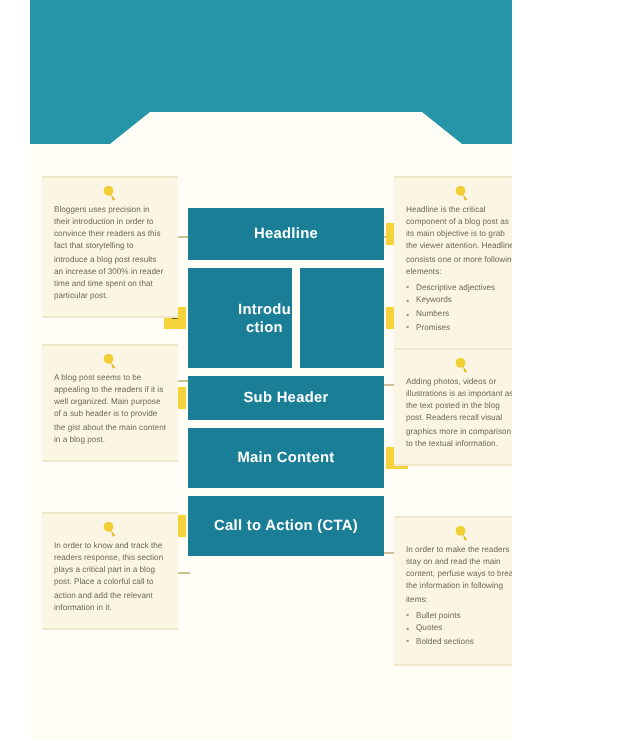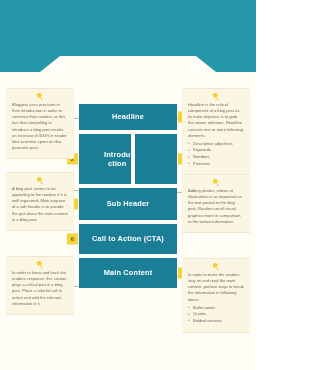--- a/index.html
+++ b/index.html
@@ -7,20 +7,21 @@
     width: 256px; height: 370px;
     font-family: "Liberation Sans", sans-serif;
     background: #ffffff;
     overflow: hidden;
   }
   .page {
     position: relative;
     width: 256px; height: 370px;
     background: #fffdf5;
     overflow: hidden;
+    margin-left: 15px;
   }
 
   
   .header {
     position: absolute; top: 0; left: 0;
     width: 256px; height: 72px;
     background: #2596a8;
     clip-path: polygon(0 0, 256px 0, 256px 72px, 216px 72px, 196px 56px, 60px 56px, 40px 72px, 0 72px);
     z-index: 2;
   }
@@ -56,21 +57,21 @@
     font-size: 7.4px;
     font-weight: bold;
     letter-spacing: 0.15px;
     display: flex;
     align-items: center;
     justify-content: center;
     line-height: 1.25;
     margin-bottom: 4px;
   }
   .pbox.headline   { height: 26px; }
-  .pbox.subheader  { height: 32px; }
+  .pbox.subheader  { height: 22px; }
   .pbox.maincontent{ height: 30px; }
   .pbox.cta        { height: 30px; }
   .split-row {
     display: flex;
     gap: 4px;
     margin-bottom: 4px;
   }
   .split-row .pbox {
     flex: 1;
     height: 50px;
@@ -183,28 +184,28 @@
       <div class="pbox">
         <span class="badge right">3</span>
       </div>
     </div>
 
     <div class="pbox subheader">
       <span>Sub Header</span>
       <span class="badge left">4</span>
     </div>
 
+    <div class="pbox maincontent">
+      <span>Main Content</span>
+      <span class="badge right">5</span>
+    </div>
+
     <div class="pbox cta">
       <span>Call to Action (CTA)</span>
       <span class="badge left">6</span>
-    </div>
-
-    <div class="pbox maincontent">
-      <span>Main Content</span>
-      <span class="badge right">5</span>
     </div>
 
   </div>
 
   <div class="note n1">
     <svg class="pin" viewBox="0 0 24 24">
       <circle cx="10" cy="9" r="6.5" fill="#f2cf33"></circle>
       <path d="M13 13 L19 21 L15.5 22 Z" fill="#e0b81f"></path>
     </svg>
     <div class="note-text">Bloggers uses precision in their introduction in order to convince their readers as this fact that storytelling to introduce a blog post results an increase of 300% in reader time and time spent on that particular post.</div>

